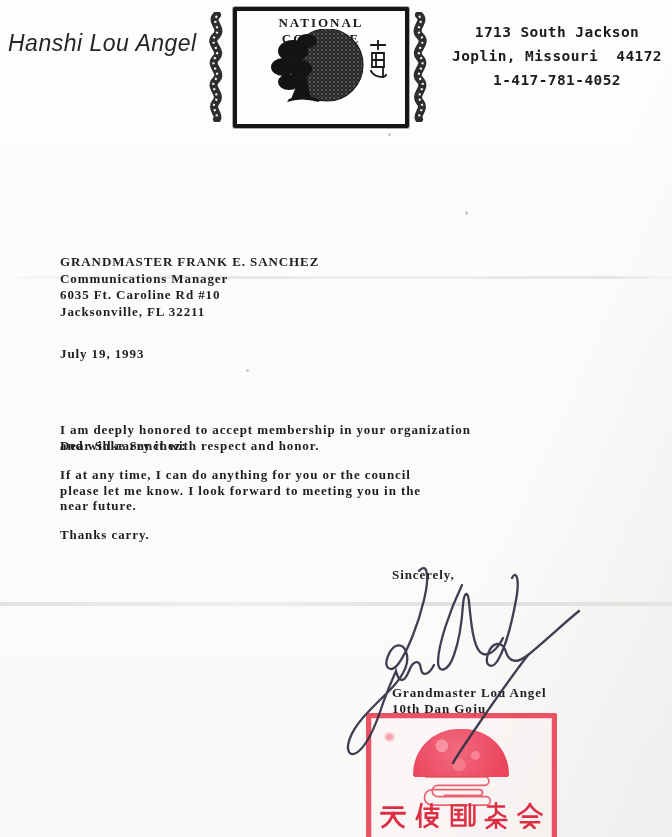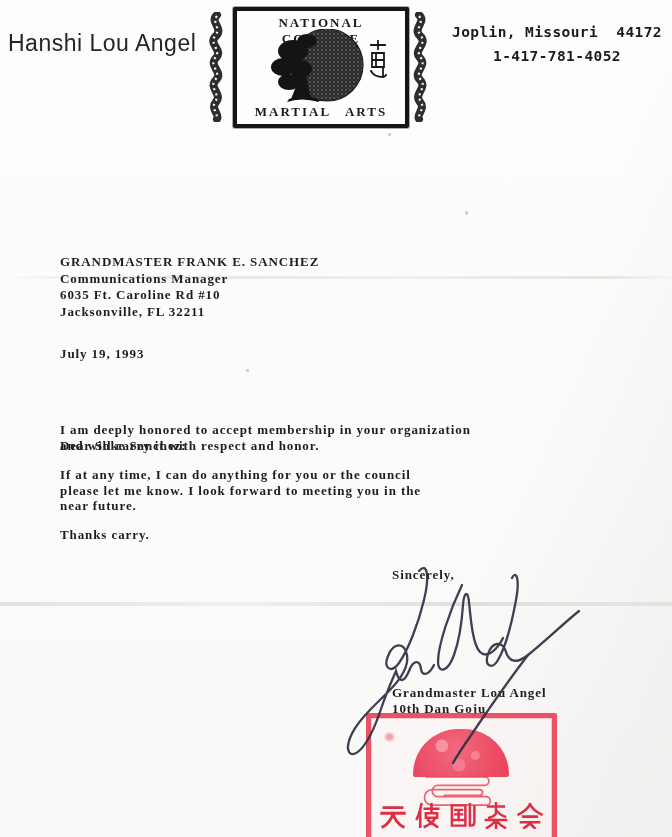--- a/index.html
+++ b/index.html
@@ -13,21 +13,21 @@
     color:#1d1d1d;
   }
   .crease{position:absolute;left:0;right:0;pointer-events:none;}
   .crease-1{top:276px;height:3px;background:linear-gradient(90deg,rgba(205,202,198,.0),rgba(203,200,196,.45) 20%,rgba(203,200,196,.25) 60%,rgba(203,200,196,.45) 90%,rgba(205,202,198,.05));filter:blur(.6px);}
   .crease-2{top:602px;height:4px;background:linear-gradient(90deg,rgba(198,195,192,.45),rgba(198,195,192,.2) 35%,rgba(198,195,192,.5) 70%,rgba(198,195,192,.3));filter:blur(.7px);}
   .speck{position:absolute;background:#9a9894;border-radius:50%;opacity:.5;}
 
   
   .sender-name{
     position:absolute;left:8px;top:30px;
-    font-size:23px;letter-spacing:.5px;color:#252525;font-weight:500;
+    font-size:23px;letter-spacing:.5px;color:#252525;font-weight:500;font-style:italic;
   }
   .logo-box{
     position:absolute;left:233px;top:7px;width:168px;height:113px;
     border:4px solid #161616;background:#fefefd;
     box-shadow:0 0 0 1px rgba(20,20,20,.35), inset 0 0 0 1px rgba(250,250,250,.8);
     border-radius:2px;
   }
   .logo-top,.logo-bottom{
     position:absolute;left:0;right:0;text-align:center;
     font-family:"Liberation Serif", serif;font-weight:700;
@@ -133,29 +133,28 @@
         <ellipse cx="44" cy="53" rx="11" ry="8"></ellipse>
         <ellipse cx="62" cy="12" rx="10" ry="7"></ellipse>
         <path d="M50,60 C53,52 55,44 56,34 L61,34 C61,46 62,56 66,68 L58,70 C54,70 50,69 46,70 Z"></path>
         <path d="M44,70 Q58,64 74,70 L74,73 Q56,68 42,73 Z"></path>
       </g>
 
       <g stroke="#1a1a1a" stroke-width="1.8" fill="none" stroke-linecap="square">
         <path d="M126,16 h14 M133,12 v8 M127,24 h12 v14 h-12 z M127,31 h12 M131,24 v14 M126,42 c2,4 6,6 12,6 M138,40 v6 c0,2 2,2 3,0"></path>
       </g>
     </svg>
-    <div class="logo-bottom">MARTIAL ARTS</div>
   </div>
 
   <svg class="dragon dragon-right" width="28" height="110" viewBox="0 0 28 110">
     <path d="M14,3 C22,10 7,16 15,24 C24,32 7,38 15,46 C23,54 7,60 15,68 C23,76 8,82 15,90 C21,97 11,102 14,107" fill="none" stroke="#2d2d2d" stroke-width="8" stroke-linecap="round"></path>
     <path d="M14,4 C20,10 9,16 16,24 C22,32 9,38 16,46 C22,54 9,60 16,68 C22,76 10,82 16,90 C20,97 12,102 15,106" fill="none" stroke="#f6f5f3" stroke-width="2.2" stroke-dasharray="2 3.5"></path>
   </svg>
 
-  <div class="hq-address"><span class="l1">Joplin, Missouri  44172</span><span class="l1">1-417-781-4052</span></div>
+  <div class="hq-address"><span class="l1">1713 South Jackson</span><span class="l1">Joplin, Missouri  44172</span><span class="l1">1-417-781-4052</span></div>
 
   <div class="typed recipient">GRANDMASTER FRANK E. SANCHEZ
 Communications Manager
 6035 Ft. Caroline Rd #10
 Jacksonville, FL  32211</div>
   <div class="typed date-line">July 19, 1993</div>
   <div class="typed salutation">Dear Soke Sanchez:</div>
   <div class="typed para-1">I am deeply honored to accept membership in your organization
 and will carry it with respect and honor.</div>
   <div class="typed para-2">If at any time, I can do anything for you or the council

